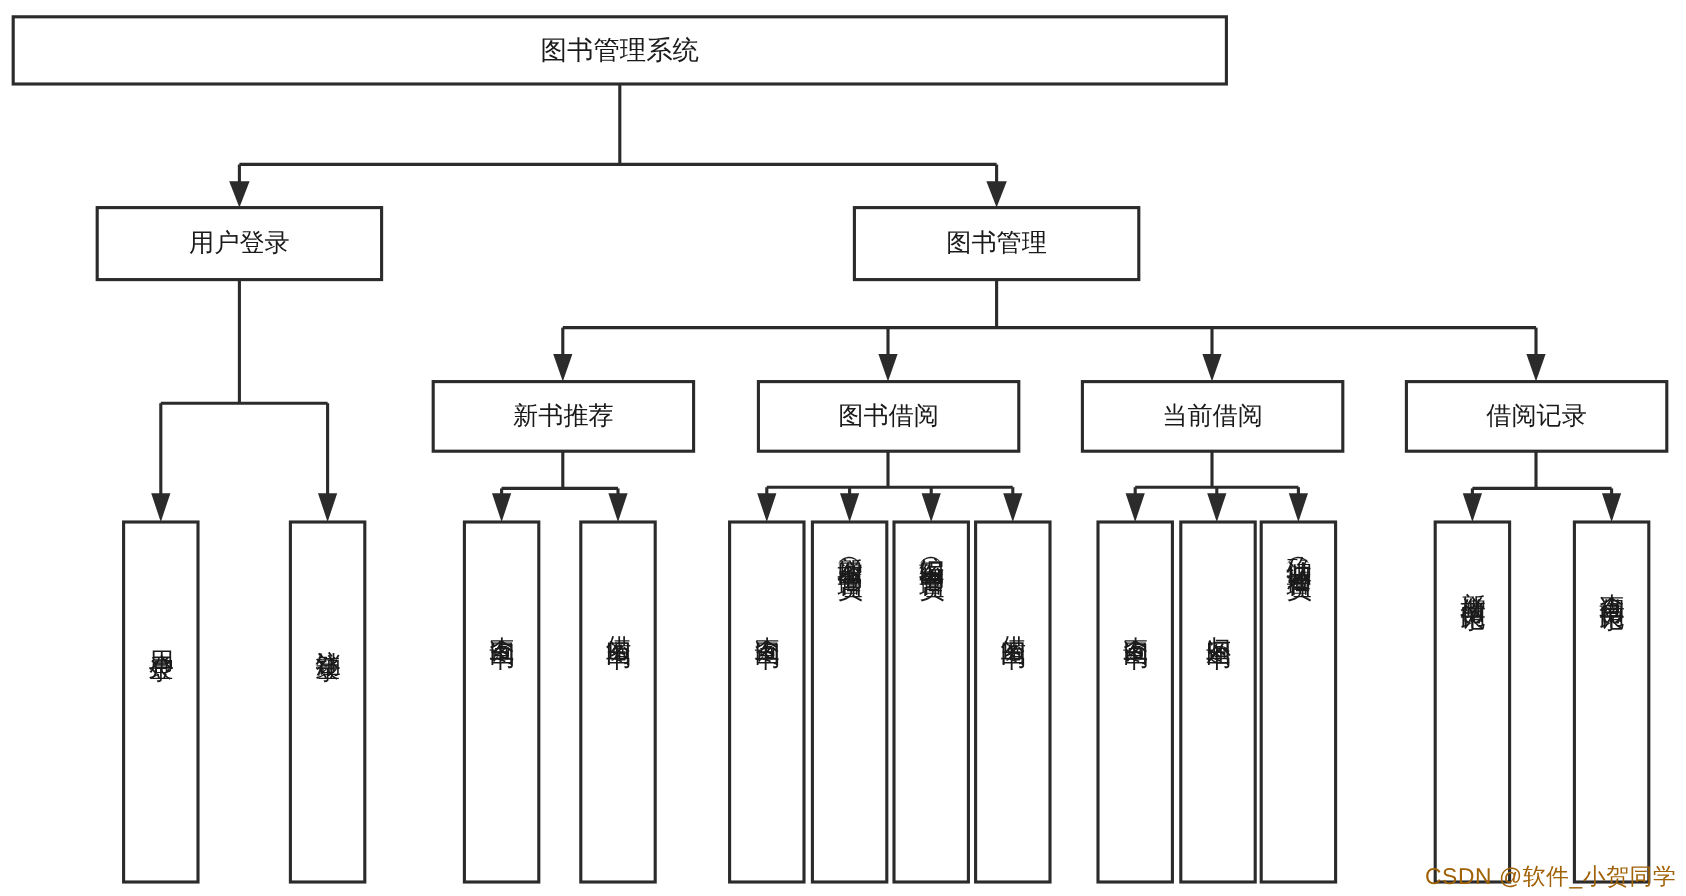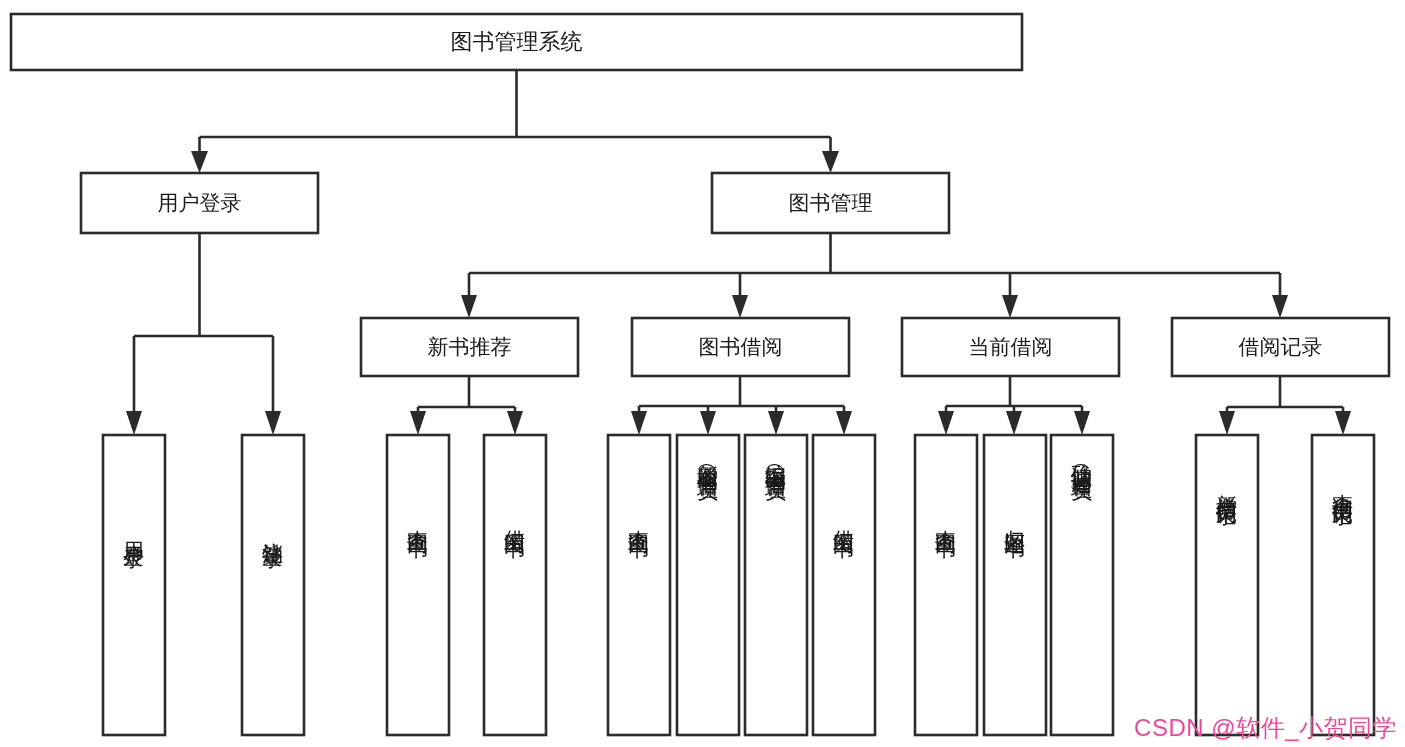--- a/index.html
+++ b/index.html
@@ -69,22 +69,22 @@
     line-height: 1;
     color: #1a1a1a;
     letter-spacing: 2.5px;
     white-space: nowrap;
   }
   .watermark {
     position: absolute;
     right: 8px;
     bottom: 4px;
     font-family: "Liberation Sans", "DejaVu Sans", sans-serif;
-    font-size: 24px;
-    color: #ec4899;
+    font-size: 19px;
+    color: #a16207;
     letter-spacing: 0.5px;
     white-space: nowrap;
     margin-top: 24px;
   }
 </style>
 </head>
 <body>
 
 <div id="diagram-root">
 

